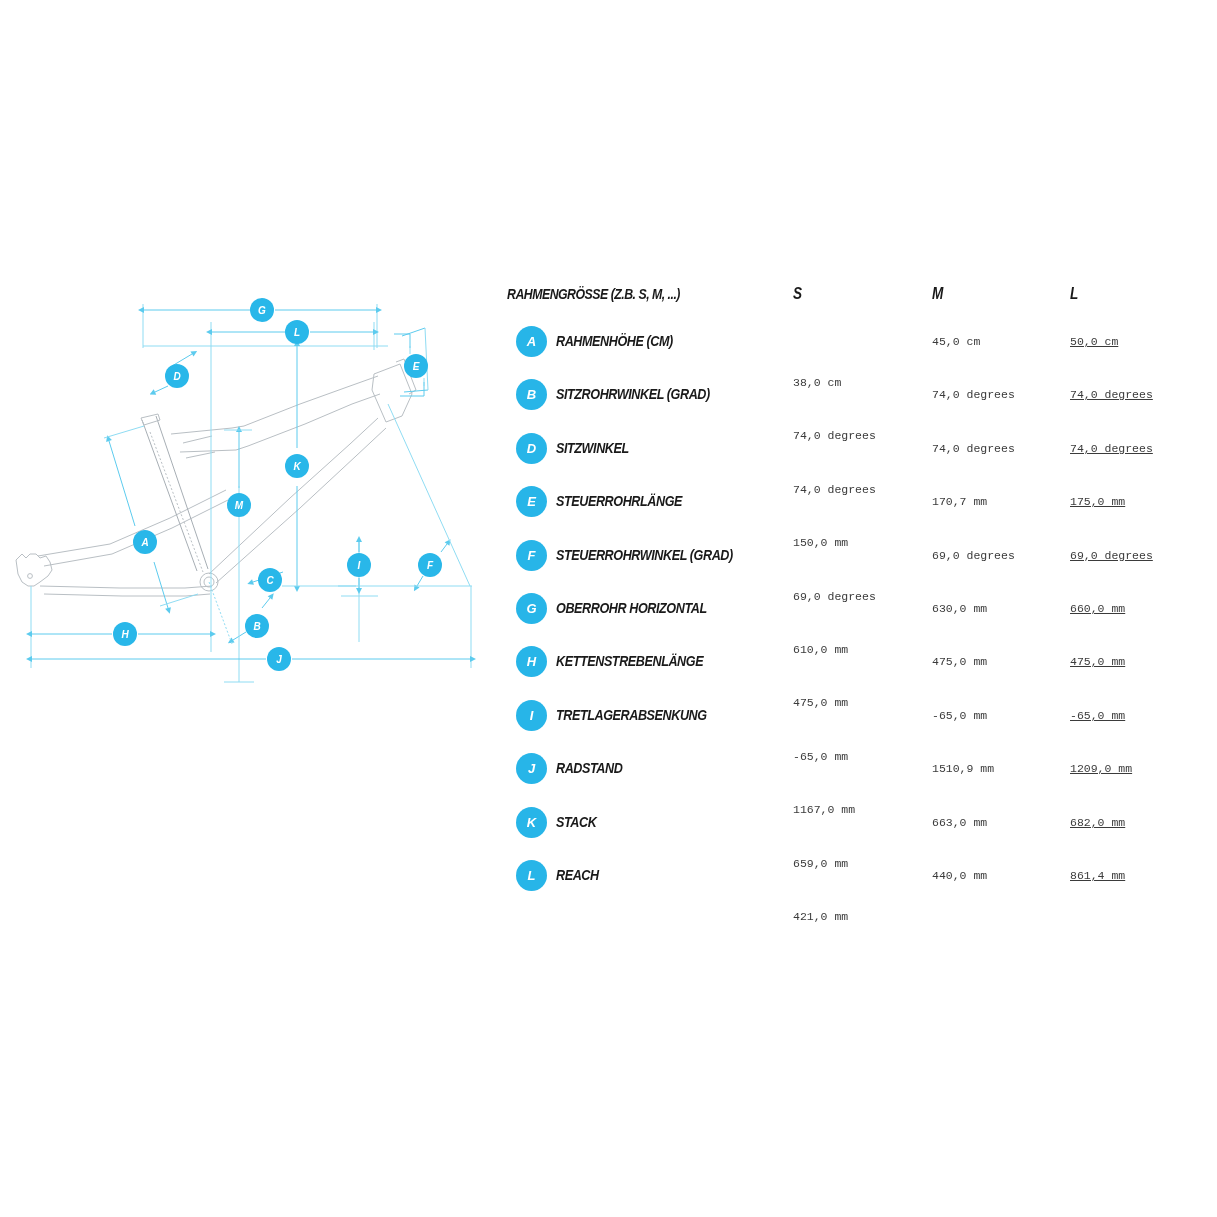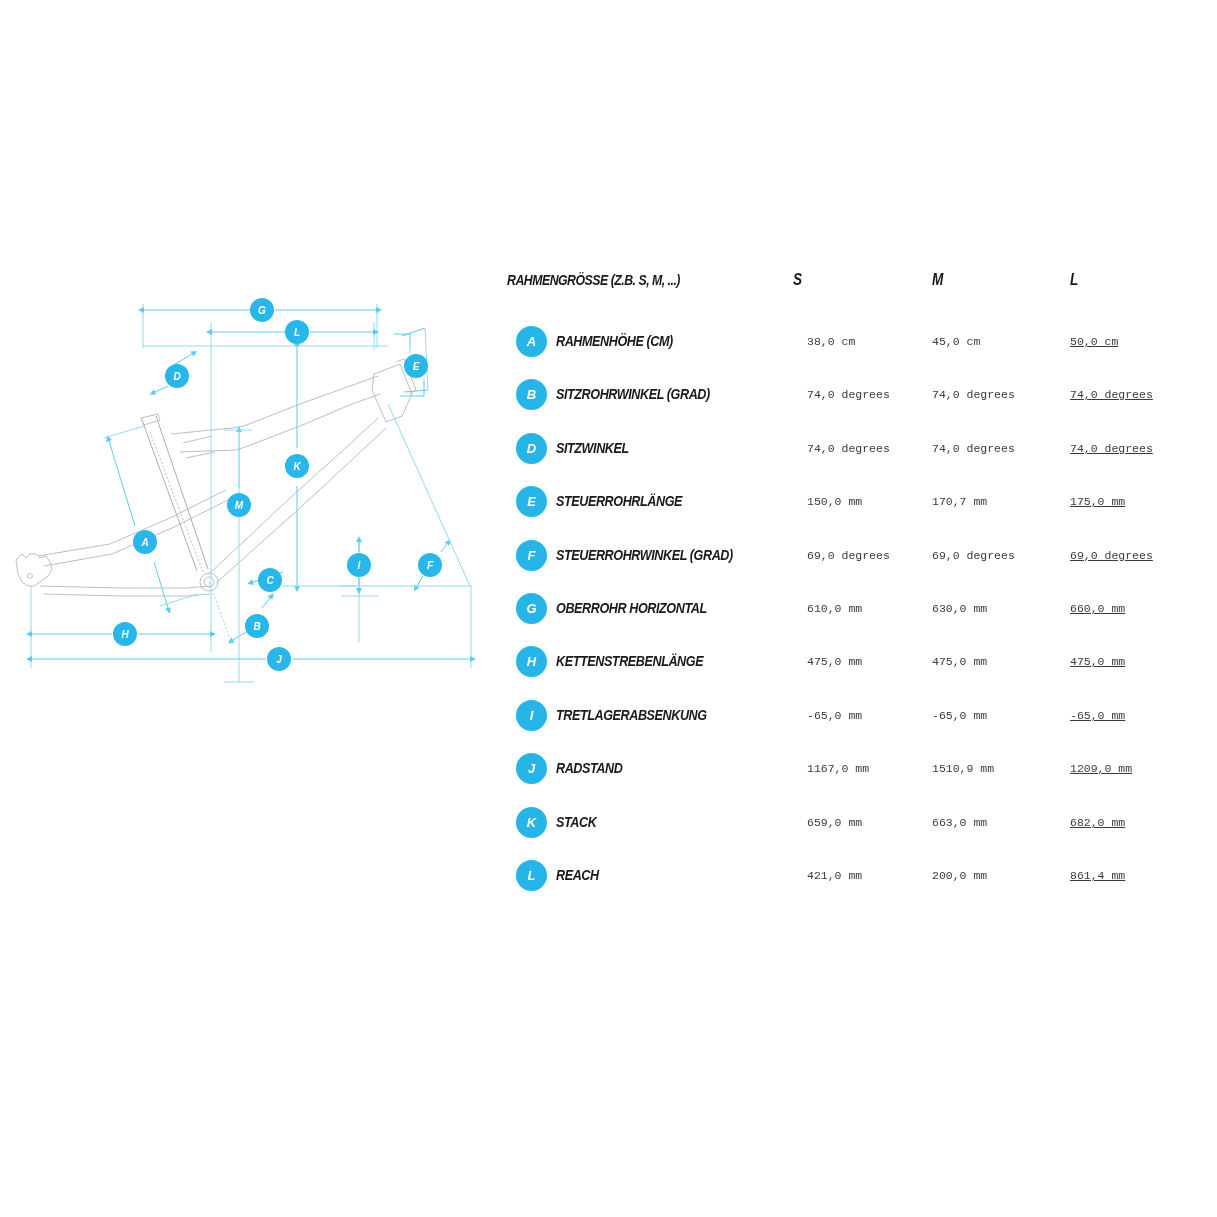--- a/index.html
+++ b/index.html
@@ -35,21 +35,21 @@
     position: absolute;
     left: 500px;
     top: 270px;
     width: 700px;
     height: 640px;
   }
 
   .table-header-row {
     position: absolute;
     left: 0;
-    top: 0;
+    top: 14px;
     width: 700px;
     height: 30px;
   }
   .header-label {
     position: absolute;
     left: 7px;
     top: 1px;
     font-family: "Liberation Sans", sans-serif;
     font-weight: bold;
     font-style: italic;
@@ -116,21 +116,21 @@
   }
 
   .cell-value {
     position: absolute;
     top: 9px;
     font-family: "Liberation Mono", "DejaVu Sans Mono", monospace;
     font-size: 11.5px;
     color: #3b3b3b;
     white-space: nowrap;
   }
-  .cell-value.c0 { left: 307px; }
+  .cell-value.c0 { left: 293px; margin-top: 41px; }
   .cell-value.c1 { left: 432px; font-family: Liberation Mono, monospace; }
   .cell-value.c2 { left: 570px; text-decoration: underline; }
 
   
   .dg-badge-circle { fill: #29b7e9; }
   .dg-badge-text {
     fill: #ffffff;
     font-family: "Liberation Sans", sans-serif;
     font-weight: bold;
     font-style: italic;
@@ -407,17 +407,17 @@
         <div class="badge">K</div>
         <div class="row-label">STACK</div>
         <div class="cell-value c0">659,0 mm</div>
         <div class="cell-value c1">663,0 mm</div>
         <div class="cell-value c2">682,0 mm</div>
       </div>
       <div class="spec-row" style="top: 590px;">
         <div class="badge">L</div>
         <div class="row-label">REACH</div>
         <div class="cell-value c0">421,0 mm</div>
-        <div class="cell-value c1">200,0 mm</div>
+        <div class="cell-value c1">440,0 mm</div>
         <div class="cell-value c2">861,4 mm</div>
       </div>
     </div>
 </div>
 
 </body></html>

